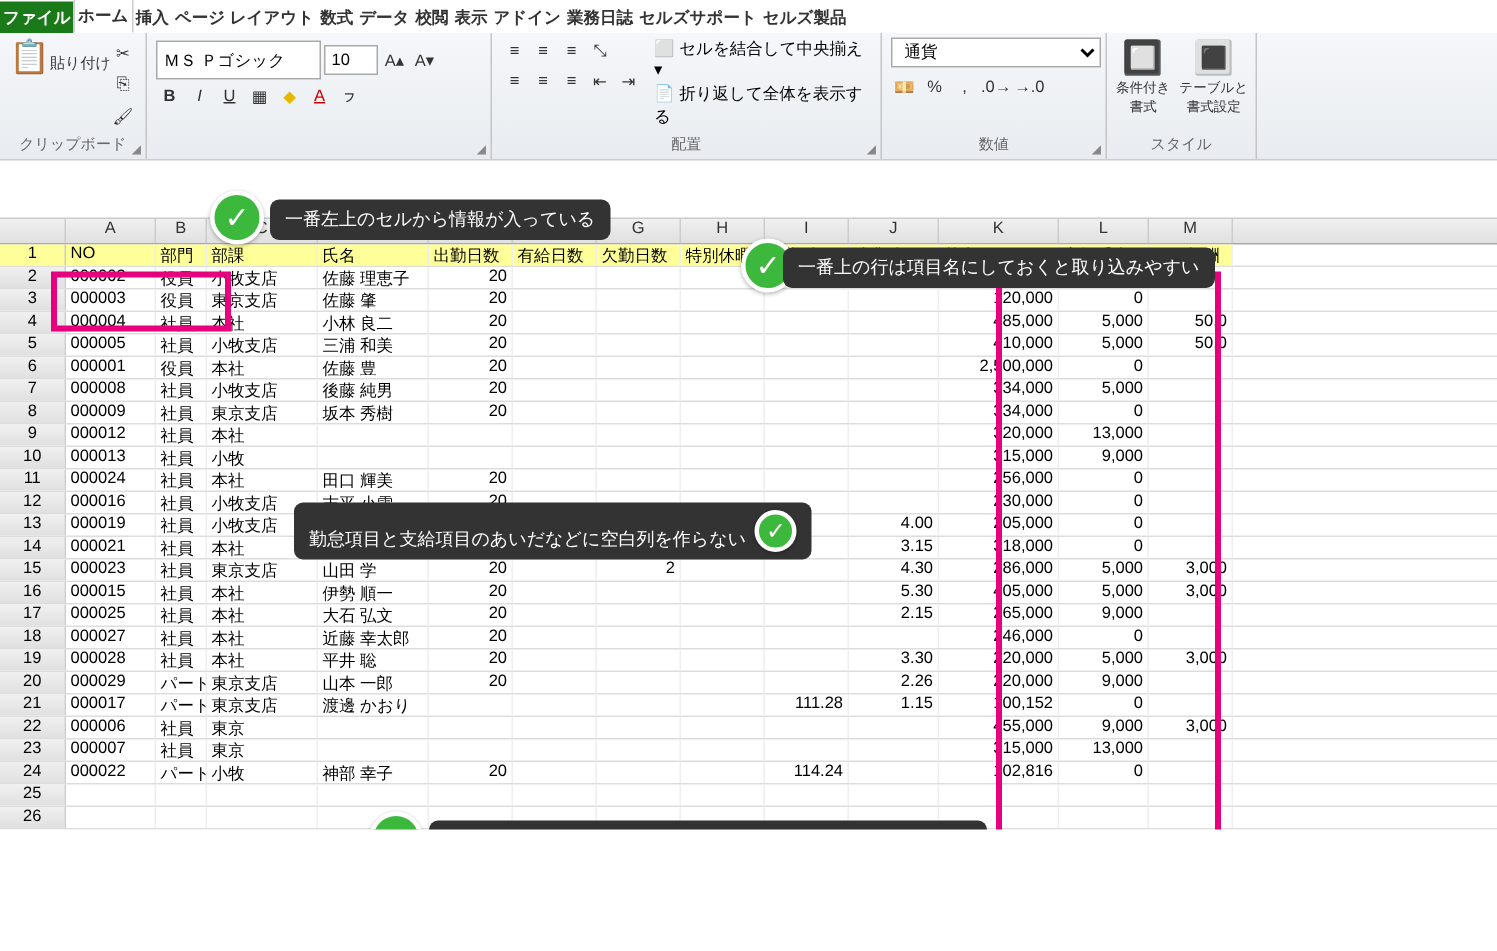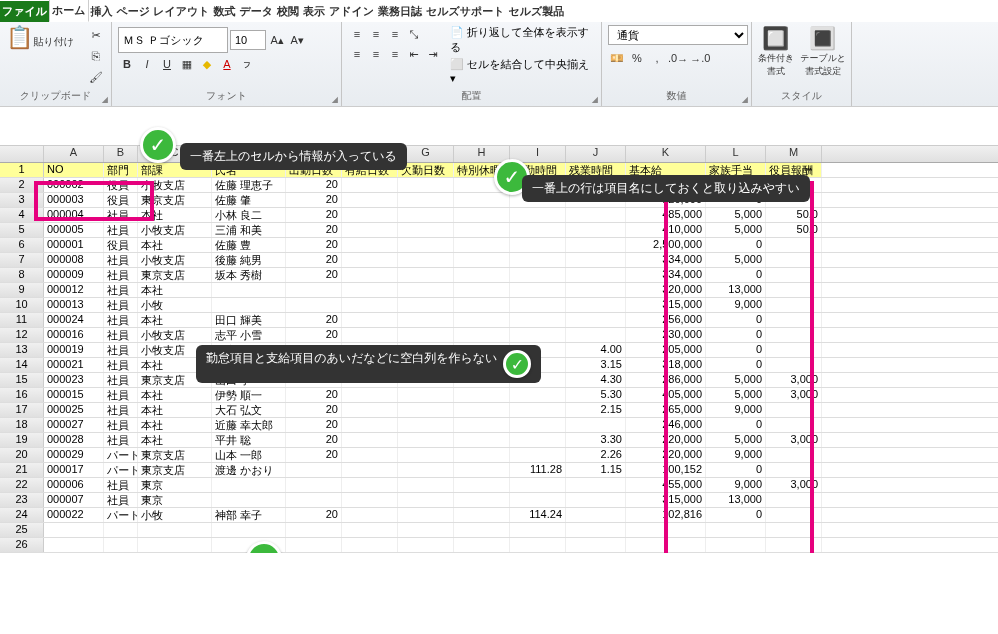--- a/index.html
+++ b/index.html
@@ -6,42 +6,42 @@
 body { font-family: "MS PGothic", sans-serif; font-size: 11px; background: #fff; width: 998px; }
 .ribbon { background: #fff; border-bottom: 1px solid #ccc; }
 .tabs { display: flex; align-items: flex-end; height: 22px; }
 .tab { padding: 3px 2px; font-size: 11px; color: #333; cursor: pointer; font-weight: bold; }
 .tab.file { background: #1a7a1a; color: #fff; }
 .tab.active { background: #fff; border: 1px solid #ccc; border-bottom: 1px solid #fff; }
 .ribbon-body { display: flex; height: 84px; background: linear-gradient(#f5f7fa, #e8ecf0); }
 .group { border-right: 1px solid #c5c5c5; padding: 3px 6px 2px; position: relative; }
 .group-label { position: absolute; bottom: 3px; left: 0; right: 0; text-align: center; font-size: 10px; color: #666; }
 .grp-dialog { position: absolute; bottom: 2px; right: 3px; font-size: 8px; color: #888; }
-.clip { width: 112px; }
+.clip { width: 98px; }
 .clip .paste { display: inline-block; text-align: center; }
 .font-grp { width: 230px; }
 .font-row { display: flex; align-items: center; gap: 2px; margin: 2px 0; }
 .font-name { width: 110px; height: 20px; border: 1px solid #aaa; font-size: 11px; padding: 12px 4px; background: #fff; }
 .font-size { width: 36px; height: 20px; border: 1px solid #aaa; font-size: 11px; padding: 0 4px; background: #fff; }
 .btn { display: inline-flex; align-items: center; justify-content: center; min-width: 18px; height: 18px; font-size: 11px; color: #333; cursor: pointer; }
 .align-grp { width: 260px; }
 .num-grp { width: 150px; }
 .style-grp { width: 100px; display:flex; gap:6px; padding-top:4px;}
 .sel { border:1px solid #aaa; background:#fff; height:20px; font-size:11px; padding:0 4px; }
 .sheet-area { position: relative; }
 .col-headers { display: flex; background: linear-gradient(#f0f0f0,#e0e0e0); border-top:1px solid #ccc; border-bottom:1px solid #aaa; height:18px; margin-top:38px;}
 .row-header { width: 44px; text-align: center; border-right: 1px solid #ccc; font-size: 11px; color:#333; background:linear-gradient(#f0f0f0,#e0e0e0); }
 .col-h { border-right: 1px solid #ccc; text-align: center; font-size: 11px; color:#333; }
 .grid-row { display: flex; height: 15px; border-bottom: 1px solid #ddd; }
 .cell { border-right: 1px solid #eee; padding: 0 3px; font-size: 11px; overflow: hidden; white-space: nowrap; }
 .header-row .cell { background: #ffff99; }
 .num { text-align: right; }
 .w-rownum { width: 44px; text-align:center; background:linear-gradient(#f0f0f0,#e0e0e0); border-right:1px solid #ccc;}
 .wA{width:60px}.wB{width:34px}.wC{width:74px}.wD{width:74px}.wE{width:56px}.wF{width:56px}.wG{width:56px}.wH{width:56px}.wI{width:56px}.wJ{width:60px}.wK{width:80px}.wL{width:60px}.wM{width:56px}
-.callout { position: absolute; background: #333; color: #fff; padding: 5px 10px; border-radius: 6px; font-size: 12px; display:flex; align-items:flex-start; gap:6px; z-index:5;margin-top:10px;}
+.callout { position: absolute; background: #333; color: #fff; padding: 5px 10px; border-radius: 6px; font-size: 12px; display:flex; align-items:flex-end; gap:6px; z-index:5;}
 .check-badge { width: 28px; height: 28px; border-radius: 50%; background: #3cb93c; border: 3px solid #fff; display: inline-flex; align-items:center; justify-content:center; color:#fff; font-size:16px; box-shadow:0 1px 3px rgba(0,0,0,.3); flex-shrink:0;}
 .check-badge.big { width:36px;height:36px;font-size:20px; position:absolute; }
 .highlight-box { position: absolute; border: 4px solid #e6007e; pointer-events: none; z-index:4;}
 .align-buttons { display:flex; flex-direction:column; gap:2px; }
 .align-r { display:flex; gap:1px; }
 .vbtn{display:flex;flex-direction:column;align-items:center;font-size:10px;color:#333;cursor:pointer;}
 .vbtn .vi{font-size:22px;}
 </style>
 </head>
 <body>
@@ -89,43 +89,42 @@
         <span class="btn">
             <u>U</u>
           </span>
         <span class="btn">▦</span>
         <span class="btn" style="color:#e6b800">◆</span>
         <span class="btn" style="color:#c00">
             <u>A</u>
           </span>
         <span class="btn">ㇷ</span>
       </div>
-      <div class="group-label">フォント</div>
       <span class="grp-dialog">◢</span>
     </div>
     <div class="group align-grp">
       <div style="display:flex;gap:8px;">
         <div class="align-buttons">
           <div class="align-r">
               <span class="btn">≡</span>
               <span class="btn">≡</span>
               <span class="btn">≡</span>
               <span class="btn">⤡</span>
             </div>
           <div class="align-r">
               <span class="btn">≡</span>
               <span class="btn">≡</span>
               <span class="btn">≡</span>
               <span class="btn">⇤</span>
               <span class="btn">⇥</span>
             </div>
         </div>
         <div style="display:flex;flex-direction:column;gap:2px;font-size:11px;">
+          <span>⬜ <span>セルを結合して中央揃え</span> ▾</span>
           <span>📄 <span>折り返して全体を表示する</span></span>
-          <span>⬜ <span>セルを結合して中央揃え</span> ▾</span>
         </div>
       </div>
       <div class="group-label">配置</div>
       <span class="grp-dialog">◢</span>
     </div>
     <div class="group num-grp">
       <div><select class="sel" style="width:140px"><option>通貨</option></select></div>
       <div class="font-row" style="margin-top:4px;">
         <span class="btn">💴</span>
         <span class="btn">%</span>

